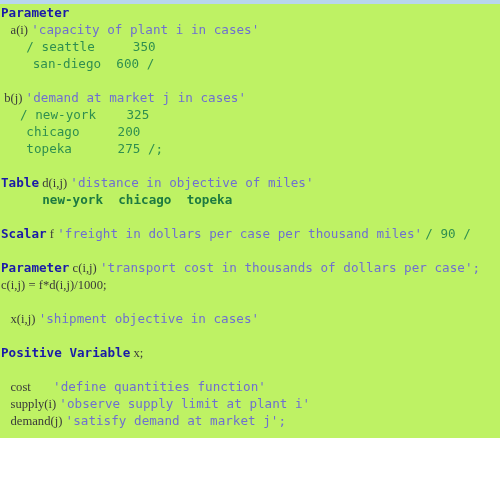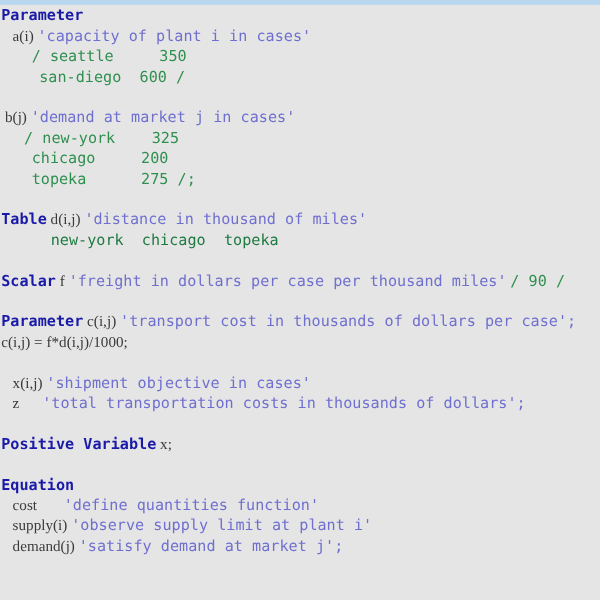--- a/index.html
+++ b/index.html
@@ -4,23 +4,23 @@
 <title>GAMS Editor</title>
 <style>
   html,body{margin:0;padding:0;}
   body{
     width:500px;height:500px;overflow:hidden;
     background:#ffffff;
     font-family:"DejaVu Sans Mono","Liberation Mono",monospace;
   }
   #editor{
     position:relative;
-    width:500px;height:500px;
+    width:500px;height:438px;
     overflow:hidden;
-    background:#e5e5e5;
+    background:#bef264;
   }
   .topbar{
     position:absolute;top:0;left:0;
     width:500px;height:4px;
     background:#b8d6ee;
   }
   .code{
     position:absolute;
     top:4px;left:0;
     width:500px;
@@ -32,50 +32,48 @@
     overflow:hidden;
     font-size:12.6px;
     letter-spacing:0.02px;
     padding-left:1px;
     box-sizing:border-box;
   }
   
   .kw   {color:#1a1aa8;font-weight:bold;}
   .str  {color:#6f6fd0;}
   .val  {color:#2f8f4f;}
-  .thead{color:#1d7a41;font-weight:normal;}
+  .thead{color:#1d7a41;font-weight:bold;}
   .id   {color:#3a3a3a;font-family:Liberation Serif, serif;}
 </style>
 </head>
 <body>
 
 <div id="editor">
   <div class="topbar"></div>
   <div class="code" id="code-area">
       <div class="line"><span class="kw">Parameter</span></div>
       <div class="line"><span class="id">   </span><span class="id">a(i) </span><span class="str">'capacity of plant i in cases'</span></div>
       <div class="line"><span class="id">        </span><span class="val">/ seattle     350</span></div>
       <div class="line"><span class="id">          </span><span class="val">san-diego  600 /</span></div>
       <div class="line">&nbsp;</div>
       <div class="line"><span class="id"> b(j) </span><span class="str">'demand at market j in cases'</span></div>
       <div class="line"><span class="id">      </span><span class="val">/ new-york    325</span></div>
       <div class="line"><span class="id">        </span><span class="val">chicago     200</span></div>
       <div class="line"><span class="id">        </span><span class="val">topeka      275 /;</span></div>
       <div class="line">&nbsp;</div>
-      <div class="line"><span class="kw">Table</span><span class="id"> d(i,j) </span><span class="str">'distance in thousand of miles'</span></div>
+      <div class="line"><span class="kw">Table</span><span class="id"> d(i,j) </span><span class="str">'distance in objective of miles'</span></div>
       <div class="line"><span class="id">             </span><span class="thead">new-york  chicago  topeka</span></div>
       <div class="line">&nbsp;</div>
       <div class="line"><span class="kw">Scalar</span><span class="id"> f </span><span class="str">'freight in dollars per case per thousand miles'</span><span class="id"> </span><span class="val">/ 90 /</span></div>
       <div class="line">&nbsp;</div>
       <div class="line"><span class="kw">Parameter</span><span class="id"> c(i,j) </span><span class="str">'transport cost in thousands of dollars per case';</span></div>
       <div class="line"><span class="id">c(i,j) = f*d(i,j)/1000;</span></div>
       <div class="line">&nbsp;</div>
       <div class="line"><span class="id">   x(i,j) </span><span class="str">'shipment objective in cases'</span></div>
-      <div class="line"><span class="id">   z      </span><span class="str">'total transportation costs in thousands of dollars';</span></div>
       <div class="line">&nbsp;</div>
       <div class="line"><span class="kw">Positive Variable</span><span class="id"> x;</span></div>
       <div class="line">&nbsp;</div>
-      <div class="line"><span class="kw">Equation</span></div>
       <div class="line"><span class="id">   cost       </span><span class="str">'define quantities function'</span></div>
       <div class="line"><span class="id">   supply(i) </span><span class="str">'observe supply limit at plant i'</span></div>
       <div class="line"><span class="id">   demand(j) </span><span class="str">'satisfy demand at market j';</span></div>
     </div>
 </div>
 
 </body></html>

